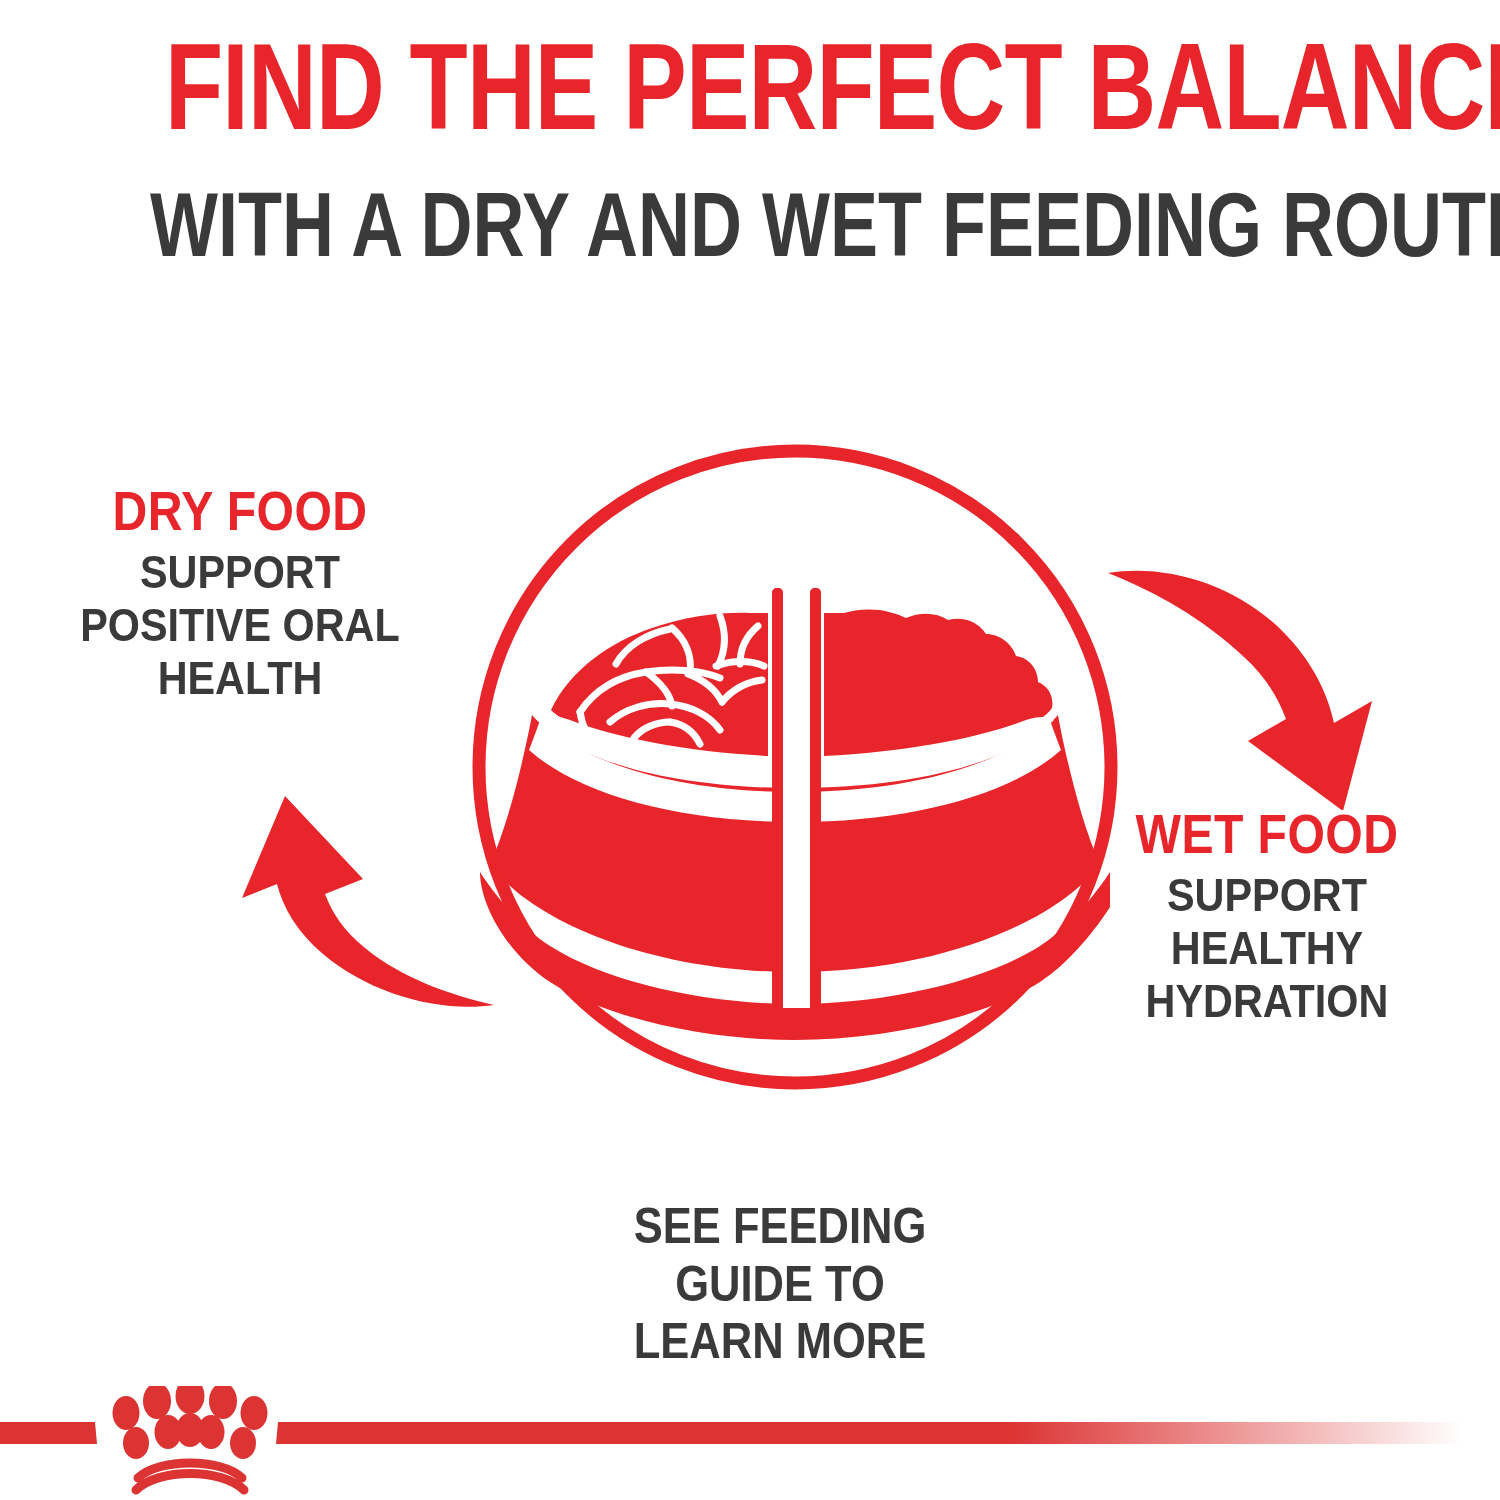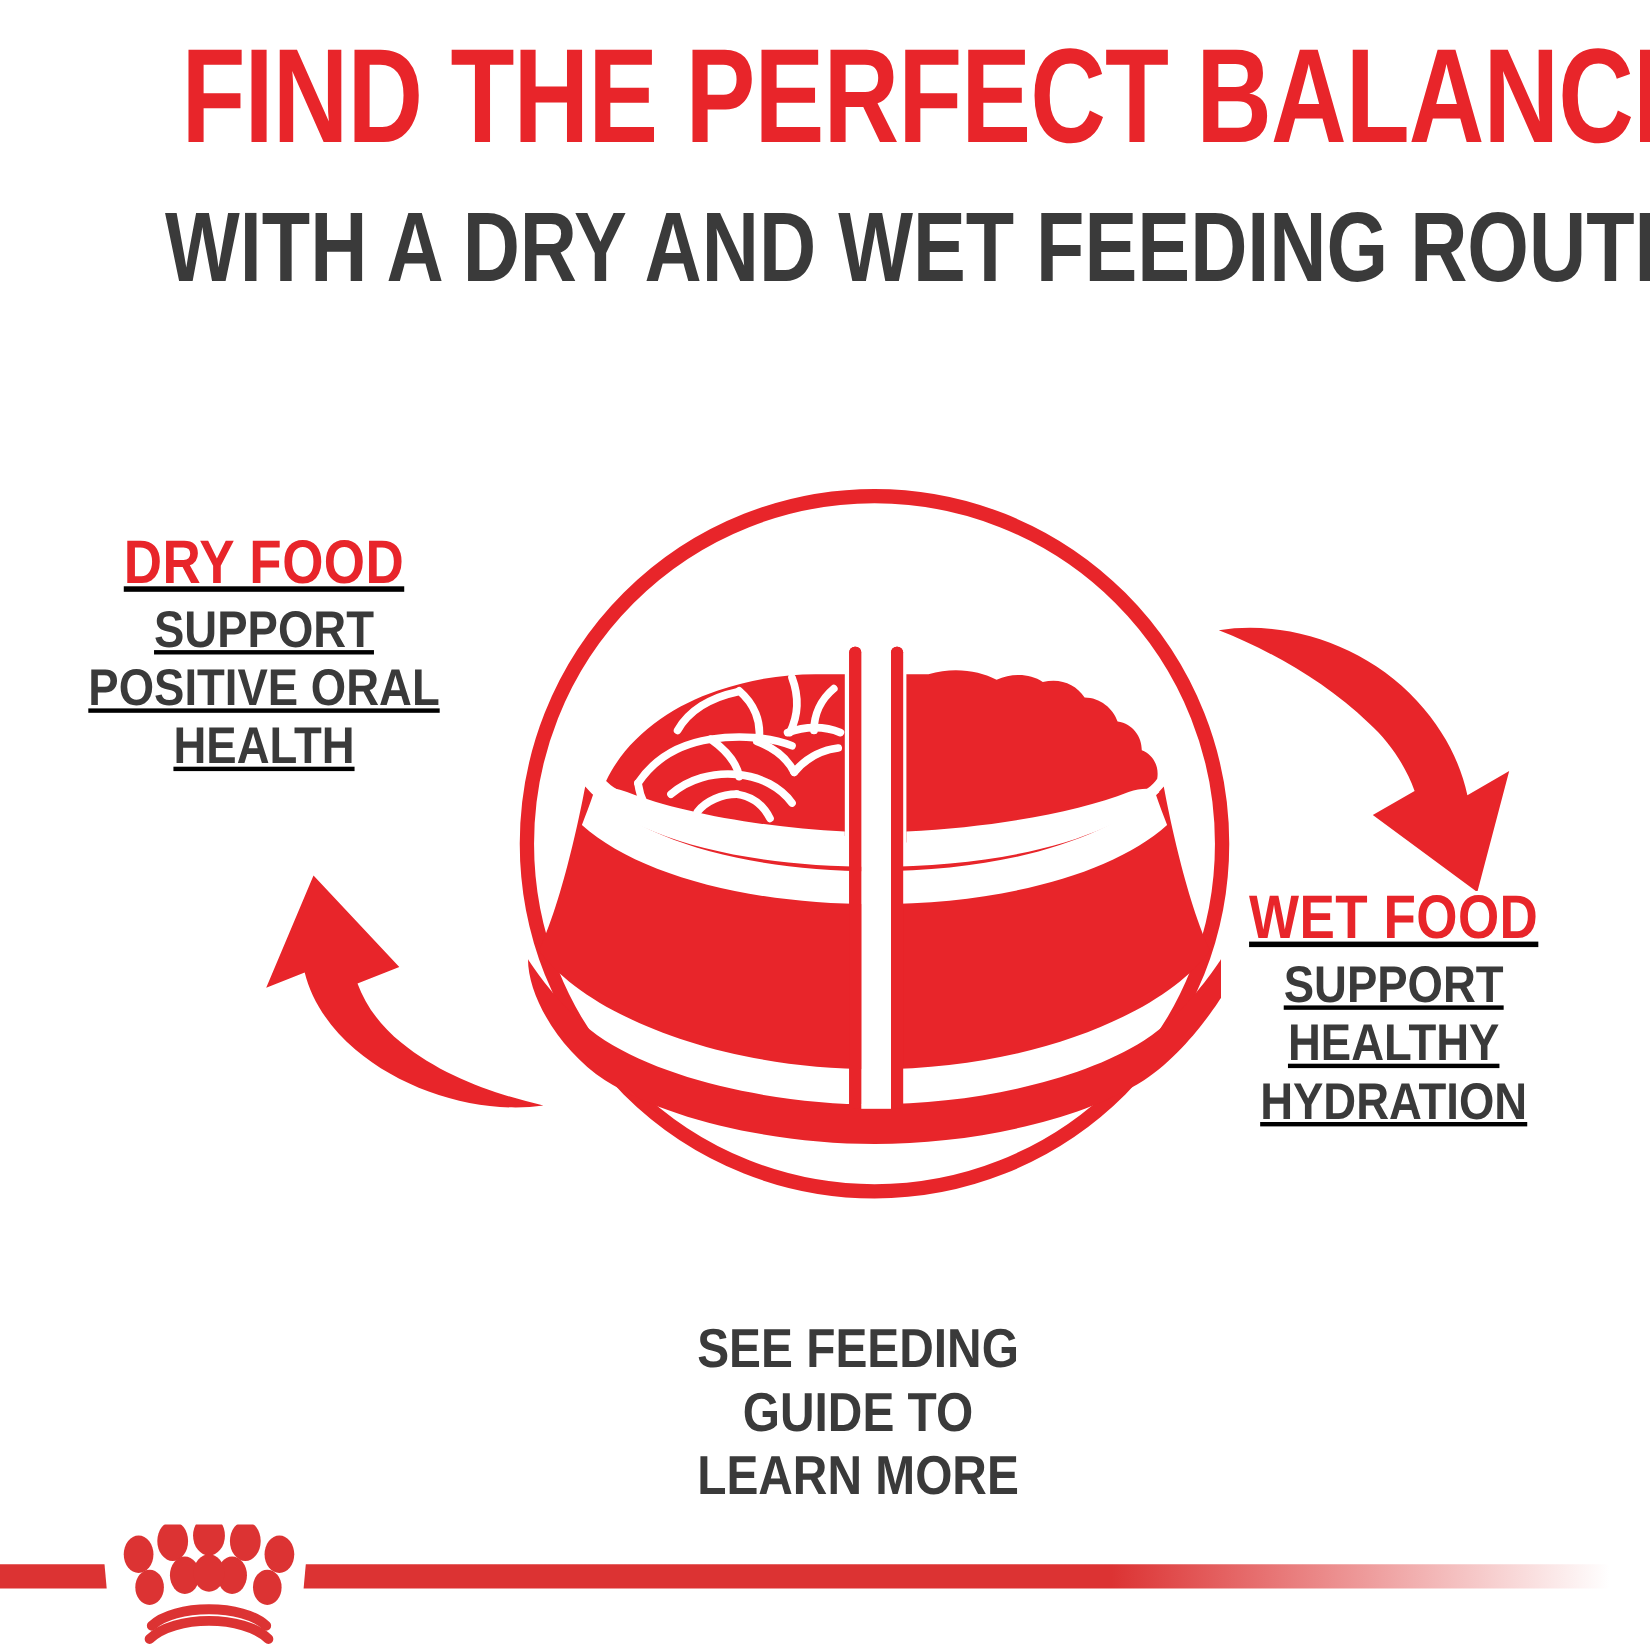--- a/index.html
+++ b/index.html
@@ -48,21 +48,20 @@
     letter-spacing: 0px;
     transform: scaleX(0.80);
     transform-origin: 50% 0;
     white-space: nowrap;
   }
 
   
   .side-block {
     position: absolute;
     text-align: center;
-    text-decoration: underline;
   }
   .side-title {
     color: #E8252A;
     font-family: "Liberation Sans Narrow", "Liberation Sans", sans-serif;
     font-weight: 700;
     font-size: 56px;
     line-height: 1.02;
     letter-spacing: 0.5px;
     transform: scaleX(0.86);
     white-space: nowrap;

